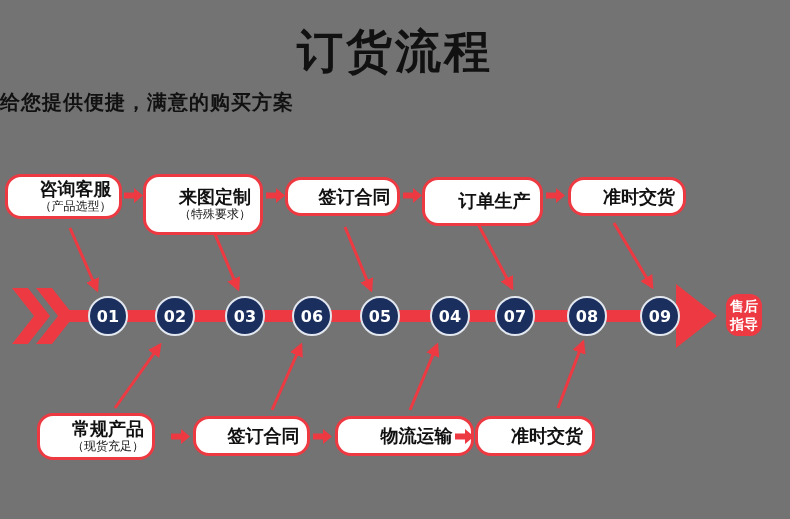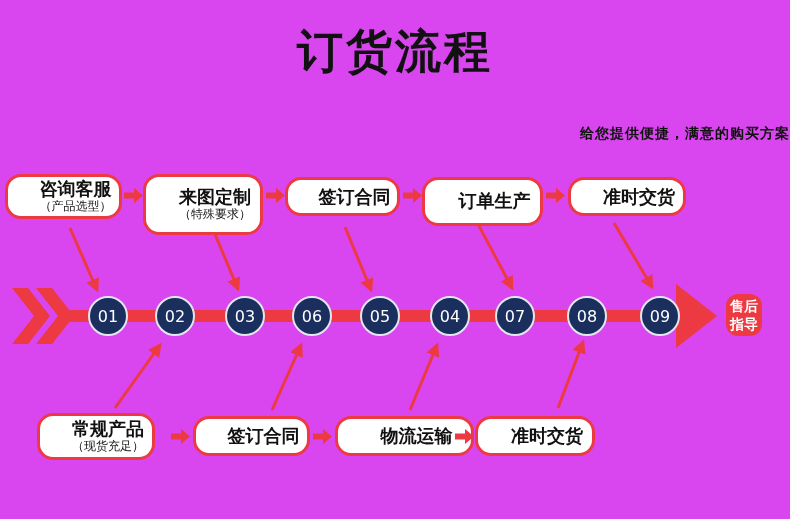--- a/index.html
+++ b/index.html
@@ -4,37 +4,36 @@
 <style>
   :root{
     --red:#ed3a42;
     --navy:#1a2f5e;
     --ink:#111111;
   }
   html,body{margin:0;padding:0;background:#fff;}
   .stage{
     position:relative;
     width:790px;height:519px;
-    background:#d946ef;
+    background:#737373;
     overflow:hidden;
     font-family:"Liberation Sans","DejaVu Sans",sans-serif;
     color:var(--ink);
   }
   .title{
     position:absolute;top:21px;left:0;right:0;
     text-align:center;
     font-size:46px;font-weight:bold;letter-spacing:3px;
     color:var(--ink);
   }
   .subtitle{
     position:absolute;top:89px;left:0;right:0;
-    text-align:right;
-    font-size:14px;font-weight:bold;letter-spacing:1px;
+    text-align:left;
+    font-size:20px;font-weight:bold;letter-spacing:1px;
     color:var(--ink);
-    margin-top:36px;
   }
   .overlay{position:absolute;left:0;top:0;}
   .fbox{
     position:absolute;
     box-sizing:border-box;
     border:3px solid var(--red);
     border-radius:16px;
     background:#fff;
     display:flex;flex-direction:column;
     align-items:center;justify-content:center;
@@ -47,21 +46,21 @@
   .barrow svg{display:block;}
   .step{
     position:absolute;top:296px;
     width:36px;height:36px;
     background:var(--navy);
     border:2px solid #e2e6ee;
     border-radius:50%;
     color:#fff;
     display:flex;align-items:center;justify-content:center;
     font-family:"DejaVu Sans","Liberation Sans",sans-serif;
-    font-weight:normal;font-size:16px;
+    font-weight:bold;font-size:16px;
   }
   .after{
     position:absolute;left:726px;top:294px;
     width:36px;height:42px;
     background:var(--red);
     border-radius:12px;
     color:#fff;font-weight:bold;font-size:14px;line-height:18px;
     display:flex;flex-direction:column;align-items:center;justify-content:center;
     text-align:center;
   }

